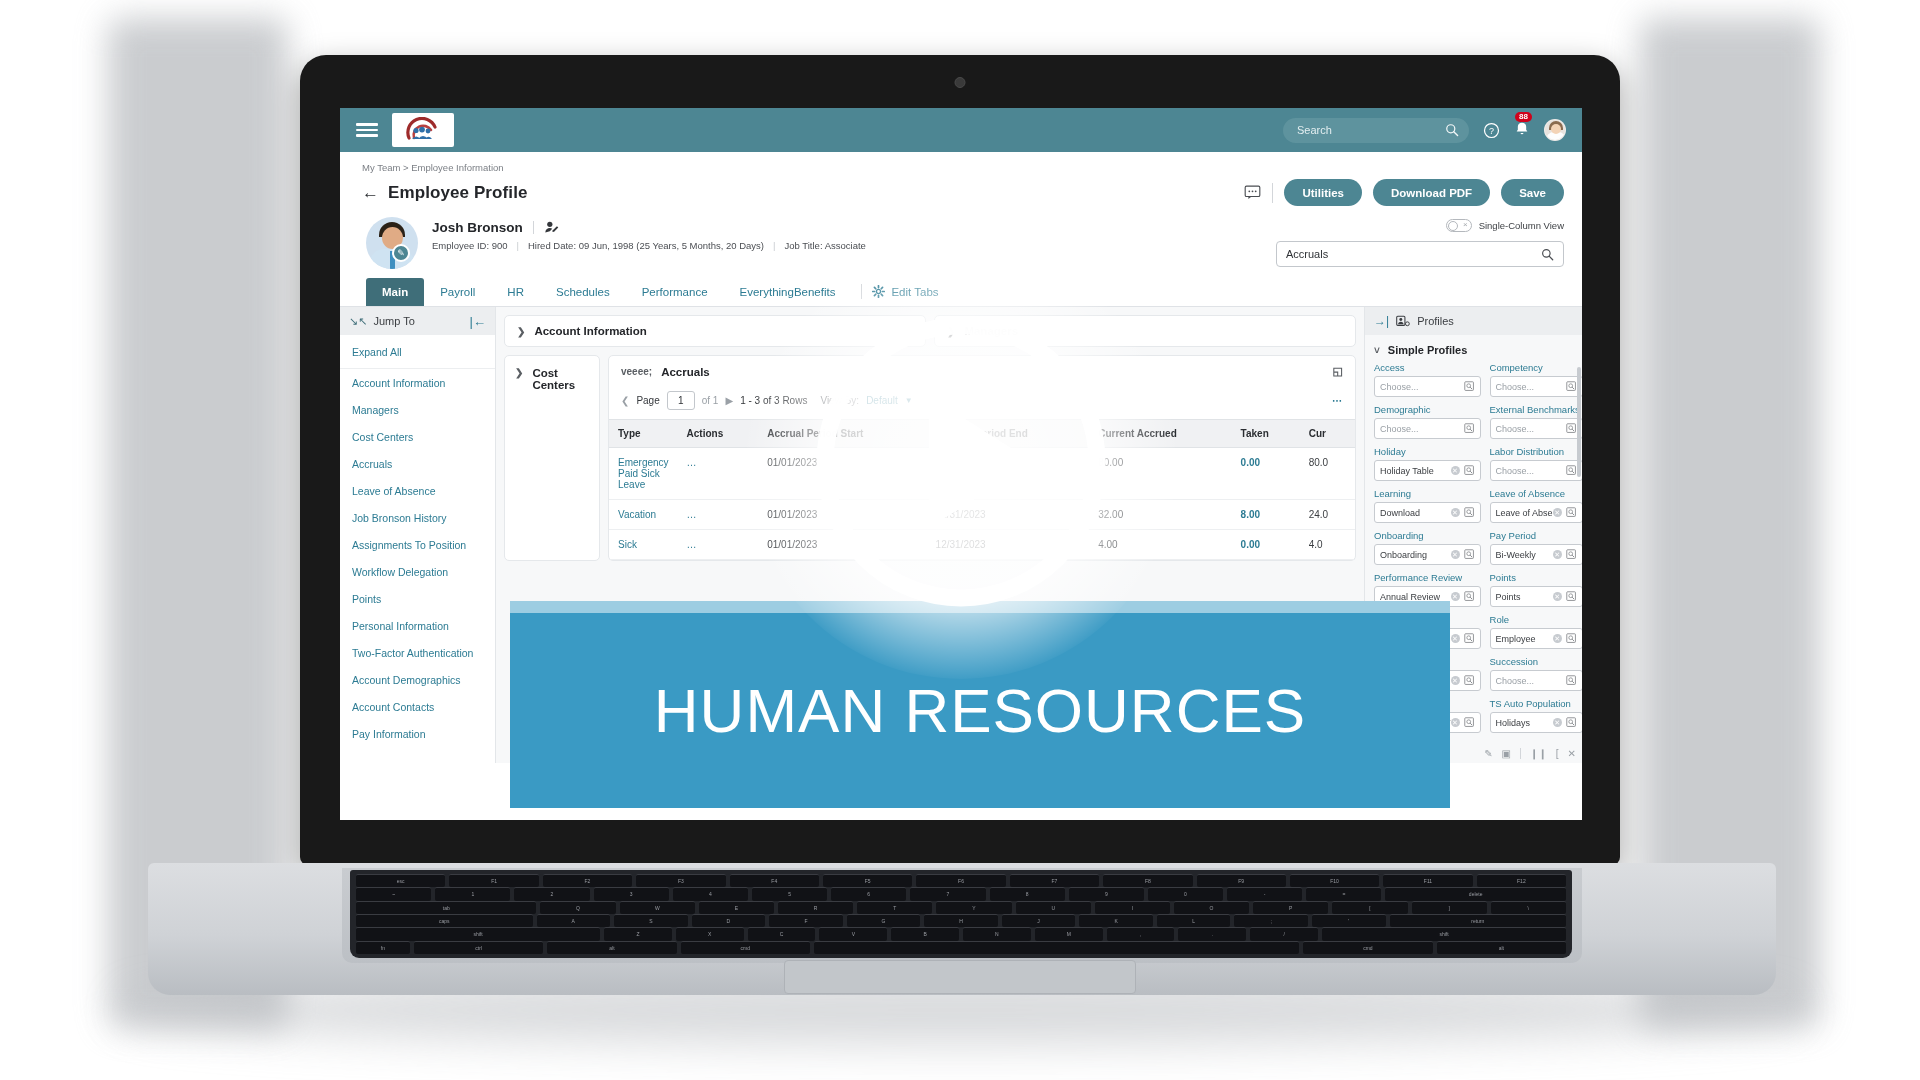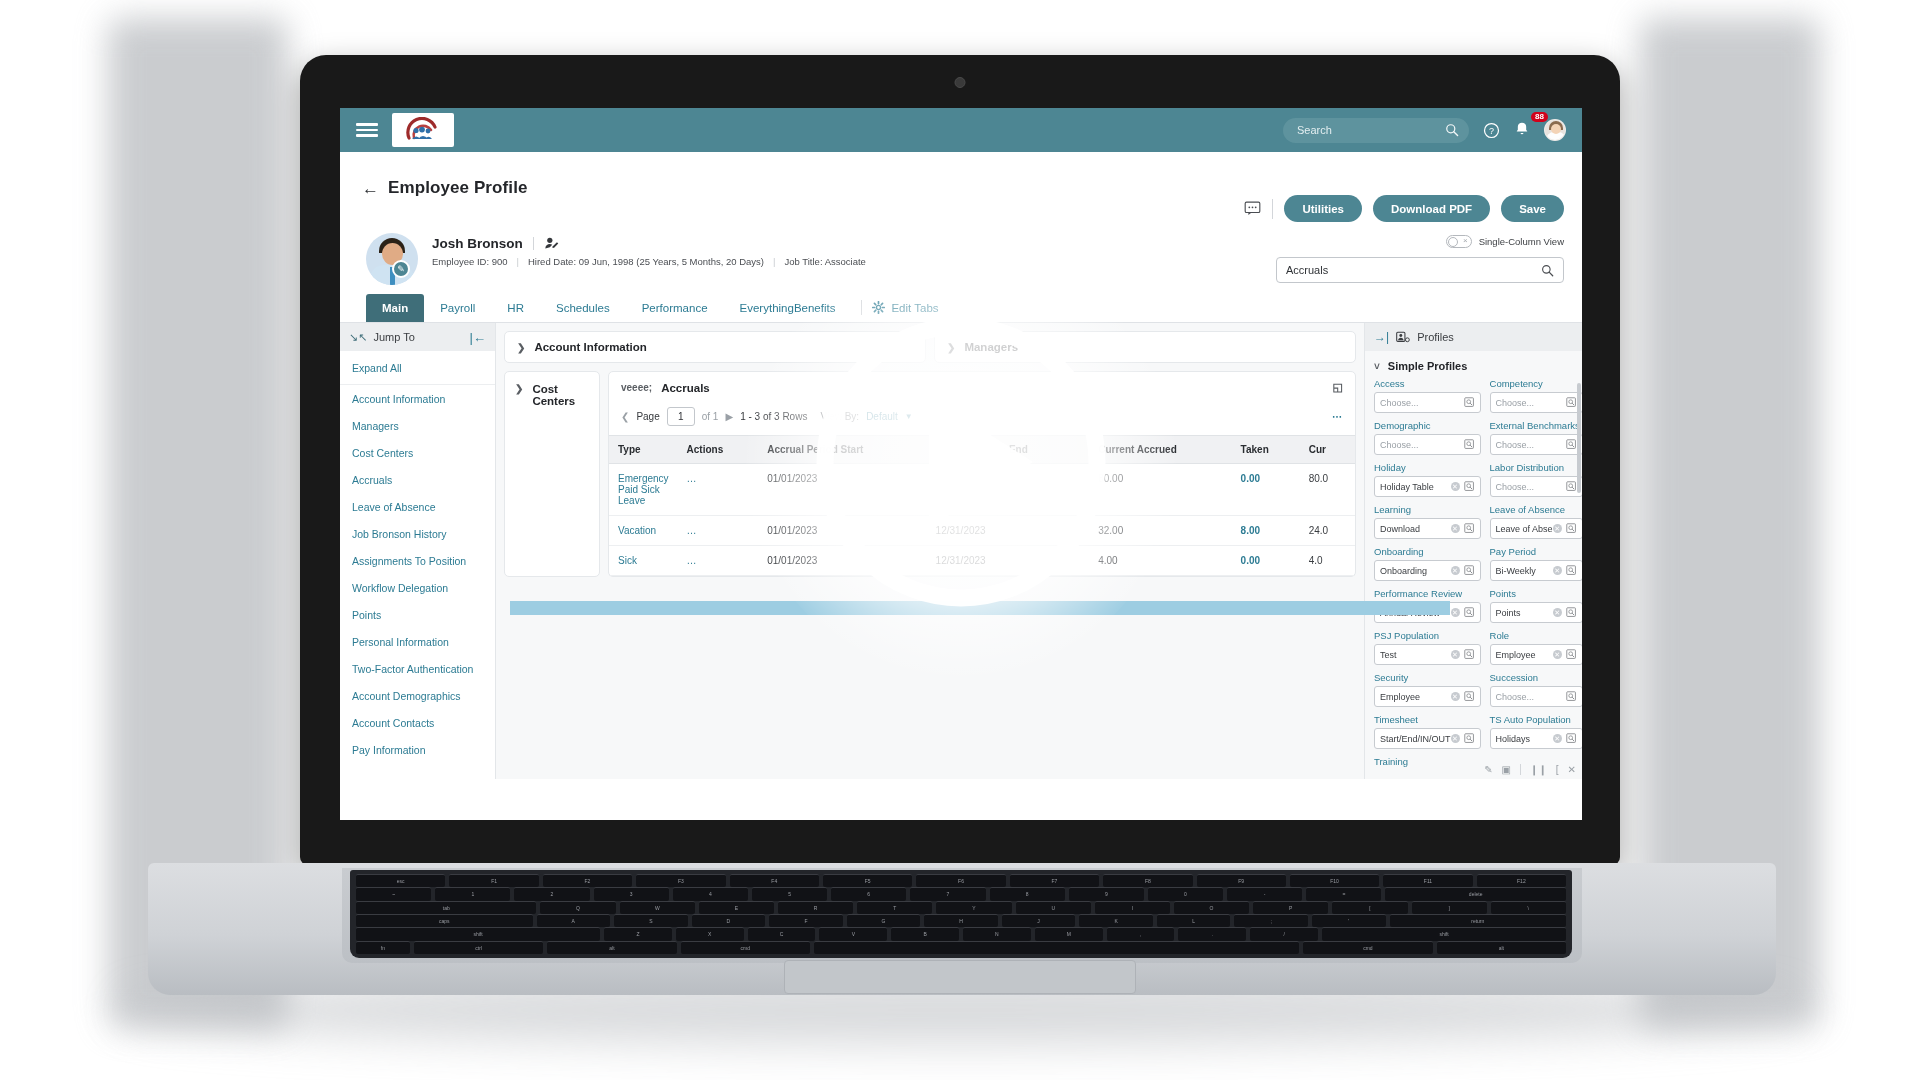--- a/index.html
+++ b/index.html
@@ -67,35 +67,35 @@
   #logo-box { width:62px; height:34px; background:#fff; border-radius:2px; display:flex; align-items:center; justify-content:center; }
   #topbar-right { margin-left:auto; display:flex; align-items:center; gap:14px; }
   #search-wrap { position:relative; }
   #search-input {
     width:186px; height:25px; border-radius:13px; border:none; background:#5e939e;
     color:#ffffff; padding:0 30px 0 14px; font-size:11px; font-family:"Liberation Sans",sans-serif;
   }
   #search-input::placeholder { color:#e3eef0; }
   #search-icon-top { position:absolute; right:10px; top:5px; width:14px; height:14px; opacity:.92; }
   #bell-wrap { position:relative; }
-  #bell-badge { position:absolute; left:17px; top:-8px; background:#d0021b; color:#fff;
+  #bell-badge { position:absolute; left:1px; top:-8px; background:#d0021b; color:#fff;
     font-size:8px; border-radius:9px; padding:1px 4px; line-height:1.1; font-weight:bold; min-width:15px; text-align:center; }
   #avatar-top { width:22px; height:22px; border-radius:50%; background:#e8e3de; overflow:hidden; position:relative; border:1px solid #ffffff55; }
   #avatar-top .hair { position:absolute; left:4px; top:1px; width:14px; height:9px; background:#8a6b4f; border-radius:7px 7px 0 0; }
   #avatar-top .face { position:absolute; left:6px; top:4px; width:10px; height:10px; background:#f3d3b6; border-radius:50%; }
   #avatar-top .body { position:absolute; left:1px; bottom:0; width:20px; height:8px; background:#fdfdfd; border-radius:9px 9px 0 0; }
 
   
   #breadcrumb { font-size:9.5px; color:#7b7f85; padding:10px 0 4px 22px; }
 
   
   #title-row { display:flex; align-items:center; padding:2px 18px 0 22px; }
   #back-arrow { font-size:17px; color:#2c2f33; margin-right:9px; line-height:1; }
   #page-title { font-size:17px; font-weight:bold; color:#24262a; letter-spacing:.1px; }
-  #title-actions { margin-left:auto; display:flex; align-items:center; gap:11px;margin-top:41px; }
+  #title-actions { margin-left:auto; display:flex; align-items:center; gap:11px; }
   #comment-icon { width:17px; height:15px; }
   .v-sep { width:1px; height:20px; background:#d3d6da; }
   .btn-pill {
     background:#4d8693; color:#fff; border:none; border-radius:16px;
     height:27px; padding:0 18px; font-size:11.5px; font-weight:bold; cursor:pointer;
     font-family:"Liberation Sans",sans-serif; white-space:nowrap;
   }
 
   
   #emp-row { display:flex; align-items:flex-start; padding:11px 18px 0 26px; position:relative; }
@@ -268,20 +268,21 @@
           </div>
 
           <div id="avatar-top">
             <div class="body"></div>
               <div class="hair"></div>
               <div class="face"></div>
           </div>
         </div>
       </div>
 
+      <div id="breadcrumb">My Team  &gt;  Employee Information</div>
 
       <div id="title-row">
         <span id="back-arrow">←</span>
         <span id="page-title">Employee Profile</span>
         <div id="title-actions">
           <svg id="comment-icon" viewBox="0 0 18 16">
             <rect x="1.2" y="1.2" width="15.6" height="11" rx="1.4" stroke="#4a4d52" stroke-width="1.2" fill="none"></rect>
             <path d="M4.6 12.2 L4.6 15 L8 12.2 z" fill="#4a4d52"></path>
             <circle cx="5.6" cy="6.7" r="0.95" fill="#4a4d52"></circle>
             <circle cx="9" cy="6.7" r="0.95" fill="#4a4d52"></circle>
@@ -744,20 +745,23 @@
             <span>▣</span>
             <span class="msep"></span>
             <span>❙❙</span>
             <span>[</span>
             <span>✕</span>
           </div>
         </div>
       </div>
 
       <div id="banner-glow"></div>
+      <div id="hr-banner">
+        <span>HUMAN RESOURCES</span>
+      </div>
 
       <div id="play-glow"></div>
       <div id="play-overlay">
         <svg width="300" height="300" viewBox="0 0 300 300">
           <circle cx="150" cy="150" r="136" fill="none" stroke="#ffffff" stroke-width="17" opacity="0.97"></circle>
           <path d="M118 84 L222 150 L118 216 Z" fill="#ffffff" opacity="0.97"></path>
         </svg>
       </div>
 
     </div>

